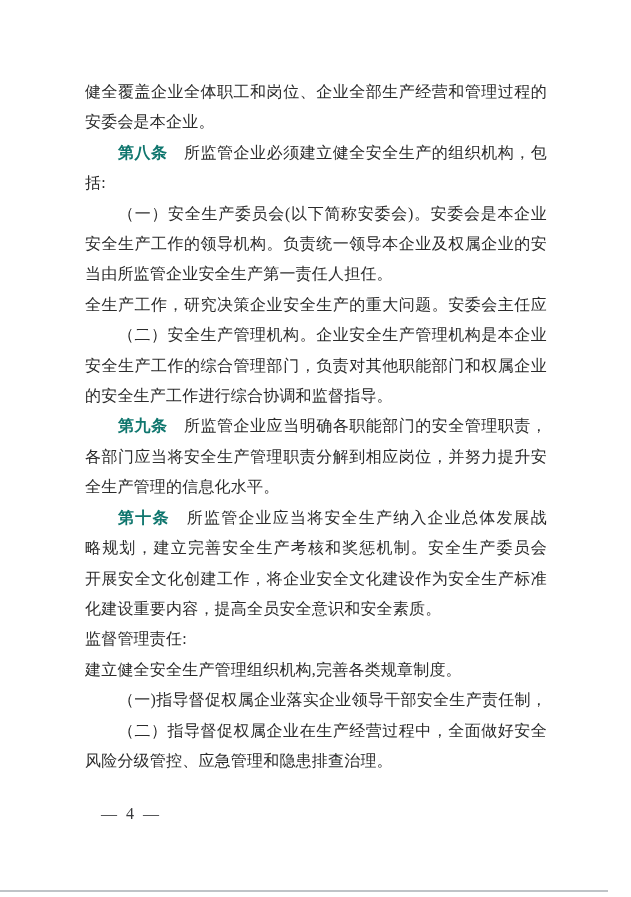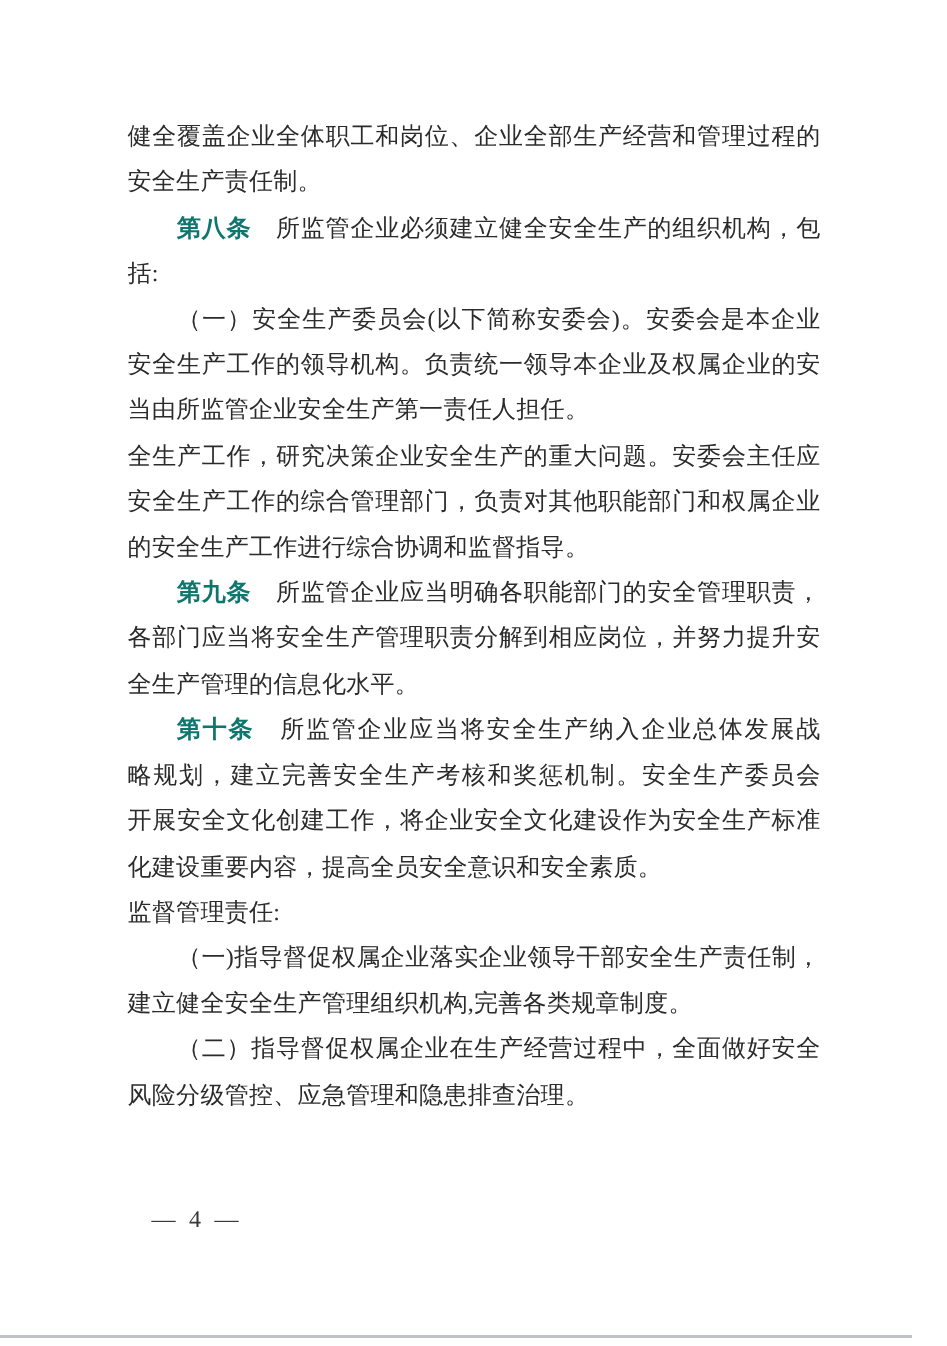--- a/index.html
+++ b/index.html
@@ -45,37 +45,38 @@
     width:100%; height:2px;
     background:#bfc3c7;
   }
 </style>
 </head>
 <body>
 
 <div class="page">
   <div class="doc-body" id="doc-body">
       <div class="line fill"><span class="seg">健全覆盖企业全体职工和岗位、企业全部生产经营和管理过程的</span></div>
-      <div class="line"><span class="seg">安全生产责任制。</span></div>
+      <div class="line"><span class="seg">安委会是本企业。</span></div>
       <div class="line fill ind"><span class="seg-b">第八条</span><span class="seg">　所监管企业必须建立健全安全生产的组织机构，包</span></div>
       <div class="line"><span class="seg">括:</span></div>
       <div class="line fill ind"><span class="seg">（一）安全生产委员会(以下简称安委会)。安委会是本企业</span></div>
       <div class="line fill"><span class="seg">安全生产工作的领导机构。负责统一领导本企业及权属企业的安</span></div>
       <div class="line"><span class="seg">当由所监管企业安全生产第一责任人担任。</span></div>
       <div class="line fill"><span class="seg">全生产工作，研究决策企业安全生产的重大问题。安委会主任应</span></div>
+      <div class="line fill ind"><span class="seg">（二）安全生产管理机构。企业安全生产管理机构是本企业</span></div>
       <div class="line fill"><span class="seg">安全生产工作的综合管理部门，负责对其他职能部门和权属企业</span></div>
       <div class="line"><span class="seg">的安全生产工作进行综合协调和监督指导。</span></div>
       <div class="line fill ind"><span class="seg-b">第九条</span><span class="seg">　所监管企业应当明确各职能部门的安全管理职责，</span></div>
       <div class="line fill"><span class="seg">各部门应当将安全生产管理职责分解到相应岗位，并努力提升安</span></div>
       <div class="line"><span class="seg">全生产管理的信息化水平。</span></div>
       <div class="line fill ind"><span class="seg-b">第十条</span><span class="seg">　所监管企业应当将安全生产纳入企业总体发展战</span></div>
       <div class="line fill"><span class="seg">略规划，建立完善安全生产考核和奖惩机制。安全生产委员会</span></div>
       <div class="line fill"><span class="seg">开展安全文化创建工作，将企业安全文化建设作为安全生产标准</span></div>
       <div class="line"><span class="seg">化建设重要内容，提高全员安全意识和安全素质。</span></div>
       <div class="line"><span class="seg">监督管理责任:</span></div>
+      <div class="line"><span class="seg">建立健全安全生产管理组织机构,完善各类规章制度。</span></div>
       <div class="line fill ind"><span class="seg">（一)指导督促权属企业落实企业领导干部安全生产责任制，</span></div>
-      <div class="line"><span class="seg">建立健全安全生产管理组织机构,完善各类规章制度。</span></div>
       <div class="line fill ind"><span class="seg">（二）指导督促权属企业在生产经营过程中，全面做好安全</span></div>
       <div class="line"><span class="seg">风险分级管控、应急管理和隐患排查治理。</span></div>
     </div>
   <div class="footer">— 4 —</div>
   <div class="page-edge"></div>
 </div>
 
 </body></html>

